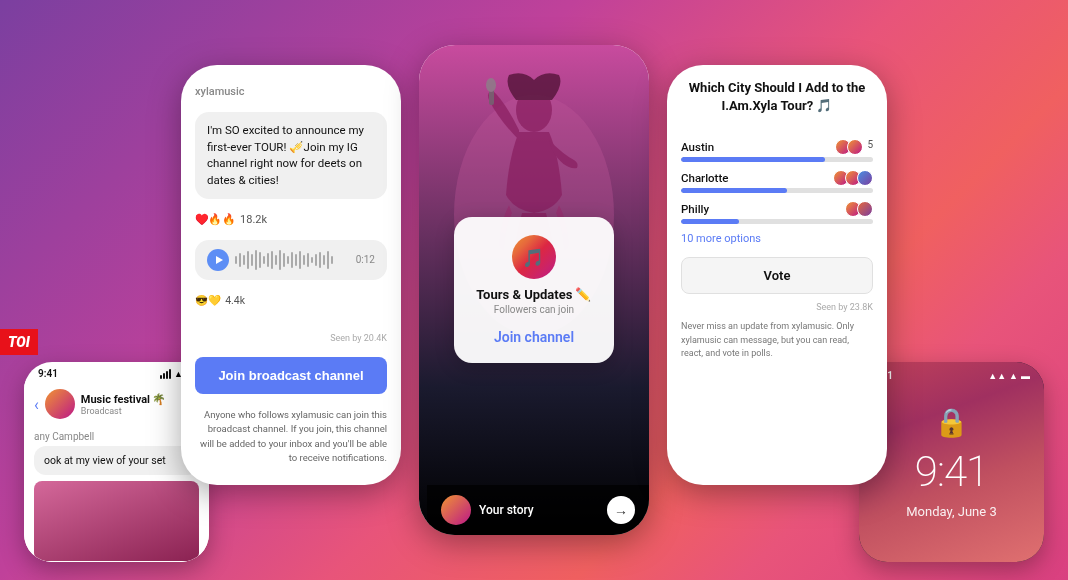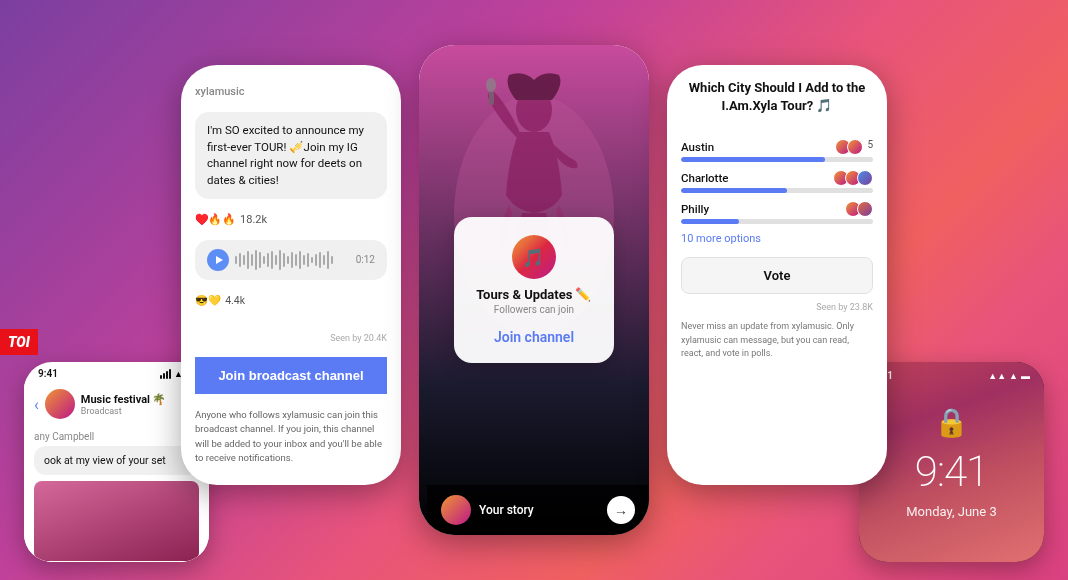--- a/index.html
+++ b/index.html
@@ -135,33 +135,33 @@
       font-size: 9px;
       color: #aaa;
       text-align: right;
       margin-top: auto;
     }
 
     .join-btn {
       background: #5b7bf5;
       color: white;
       border: none;
-      border-radius: 0;
+      border-radius: 8px;
       padding: 11px;
       font-size: 13px;
       font-weight: 600;
       width: 100%;
       cursor: pointer;
       text-align: center;
     }
 
     .join-description {
       font-size: 9.5px;
       color: #666;
-      text-align: left;
+      text-align: right;
       line-height: 1.5;
     }
 
     
     .phone-2 {
       width: 230px;
       height: 490px;
       position: relative;
       margin-top: 0;
     }

